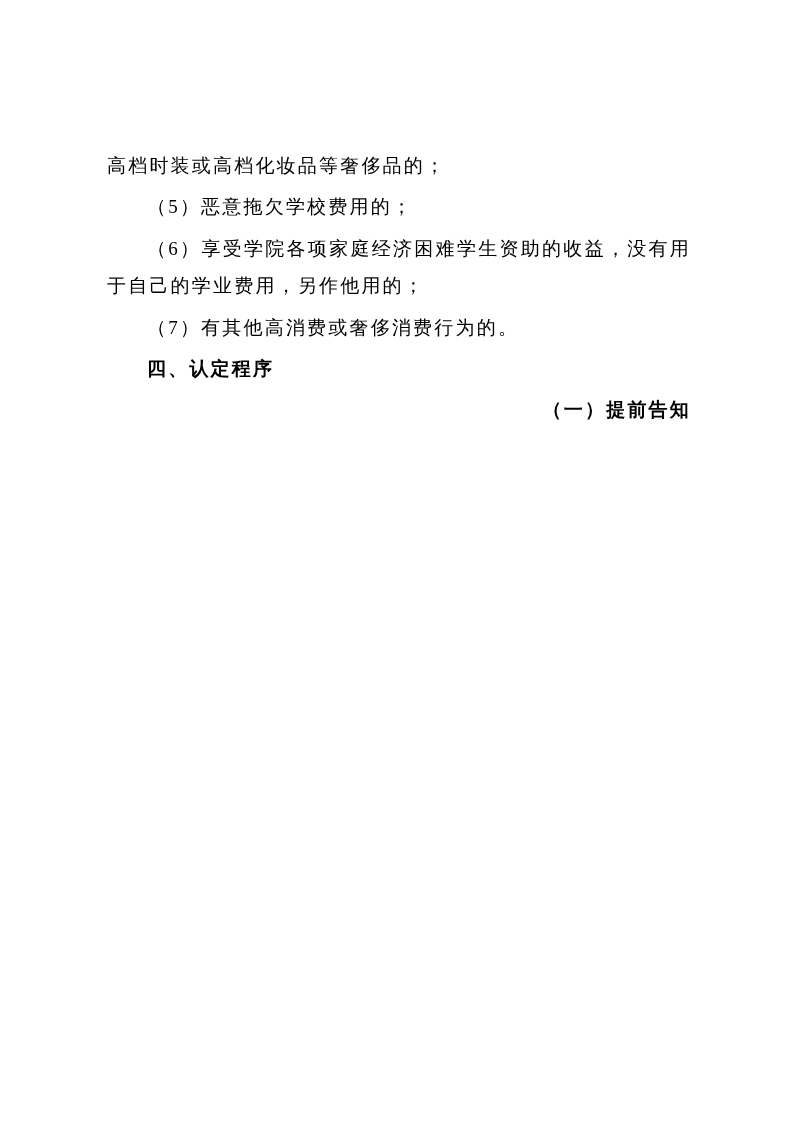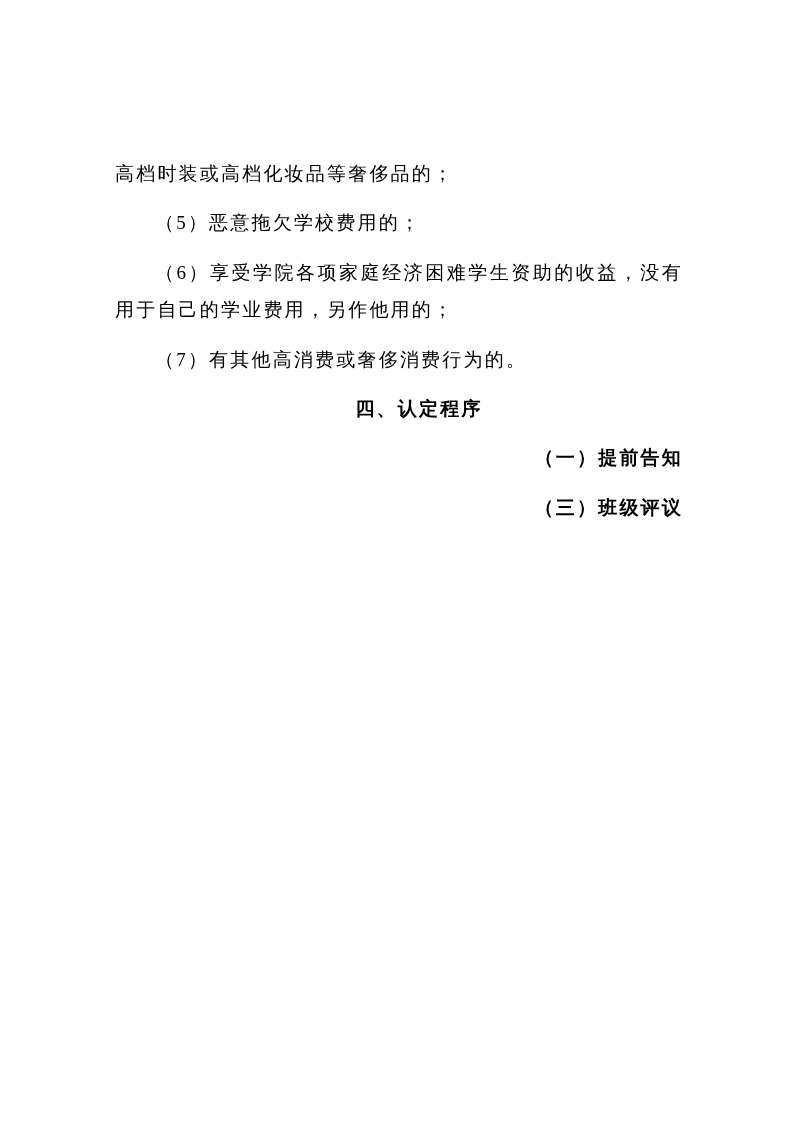--- a/index.html
+++ b/index.html
@@ -16,48 +16,47 @@
     font-family: "Liberation Serif", "DejaVu Serif", serif;
     color: #000000;
   }
   .content {
     position: absolute;
     top: 143px;
     left: 103px;
     width: 592px;
   }
   .para {
-    margin: 12px;
+    margin: 4px;
     padding: 0;
     font-size: 19px;
     line-height: 37.4px;
     letter-spacing: 2.2px;
     text-align: justify;
     text-indent: 40px;
     word-break: break-all;
   }
   .para.no-indent {
     text-indent: 0;
   }
   .heading-1 {
     font-family: "Liberation Sans", "DejaVu Sans", sans-serif;
     font-weight: 700;
-    text-align: center;
+    text-align: left;
   }
   .heading-2 {
     font-weight: 700;
     text-align: right;
   }
 </style>
 </head>
 <body>
 
 <div class="page">
   <div class="content">
     <p class="para no-indent">高档时装或高档化妆品等奢侈品的；</p>
     <p class="para">（5）恶意拖欠学校费用的；</p>
     <p class="para">（6）享受学院各项家庭经济困难学生资助的收益，没有用于自己的学业费用，另作他用的；</p>
     <p class="para">（7）有其他高消费或奢侈消费行为的。</p>
     <p class="para heading-1">四、认定程序</p>
     <p class="para heading-2">（一）提前告知</p>
-    <p class="para heading-2">（三）班级评议</p>
   </div>
 </div>
 
 </body></html>

